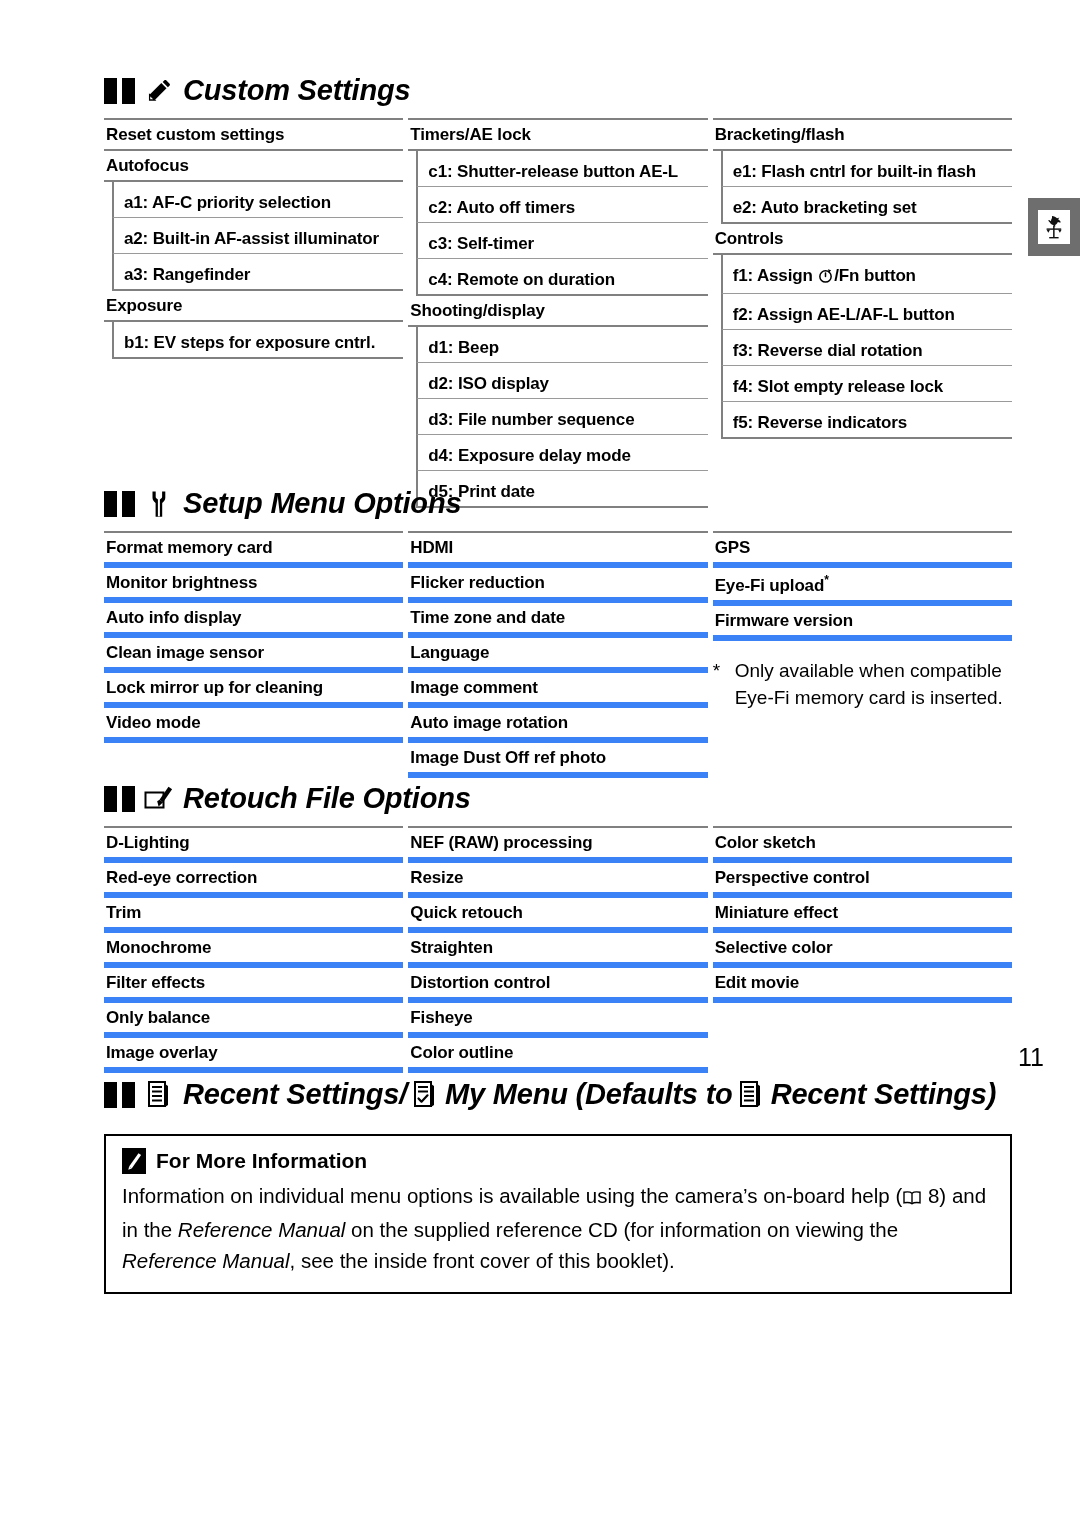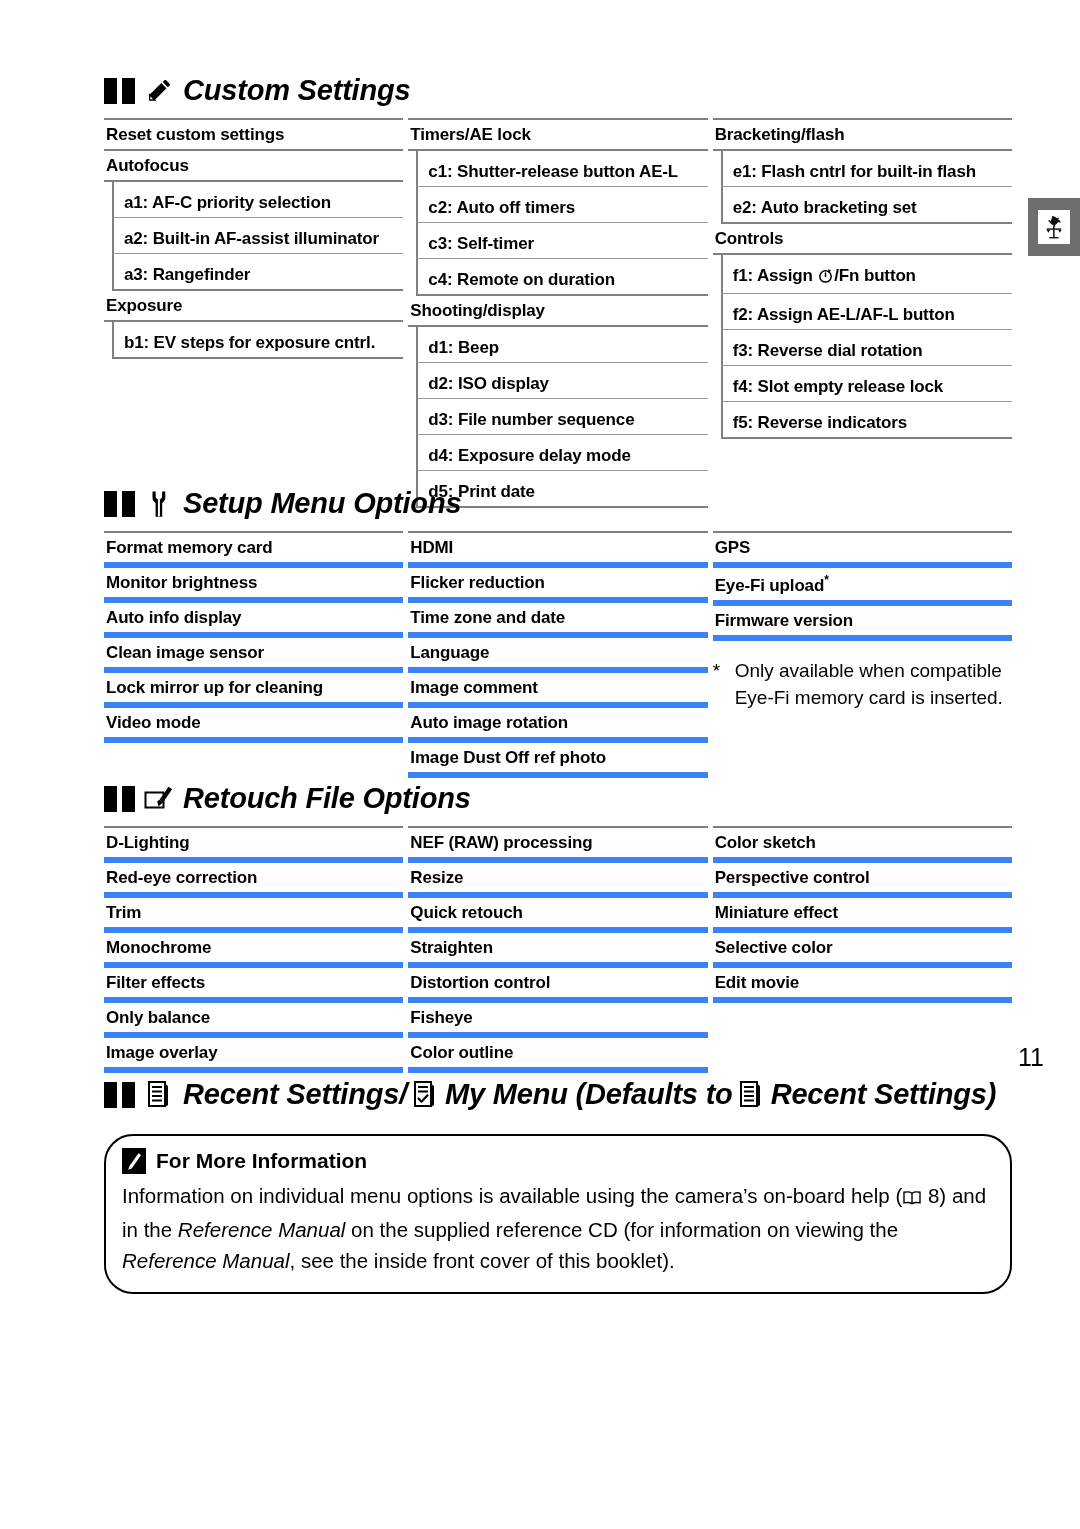--- a/index.html
+++ b/index.html
@@ -403,21 +403,21 @@
             <rect x="4" y="14" width="10" height="2"></rect>
             <rect x="4" y="18.5" width="10" height="2"></rect>
           </g>
           <path d="M17 3l3 2v19l-3 2z" fill="#000"></path>
         </svg>
       </span>
       <span class="head-title" style="margin-left:-4px;">Recent Settings)</span>
     </div>
   </div>
 
-  <div style="position:absolute; left:104px; top:1134px; width:908px;border-radius:29px;" class="note-box">
+  <div style="position:absolute; left:104px; top:1134px; width:908px;" class="note-box">
     <div class="note-head">
       <span class="note-pencil">
         <svg width="18" height="20" viewBox="0 0 18 20" aria-hidden="true">
           <path d="M13.5 2.2l2.6 1.8-9.4 13.4-2.6-1.8z" fill="#fff"></path>
           <path d="M4.1 15.6l2.6 1.8-3.4 1.4z" fill="#fff"></path>
         </svg>
       </span>
       <span>For More Information</span>
     </div>
     <div class="note-body">

